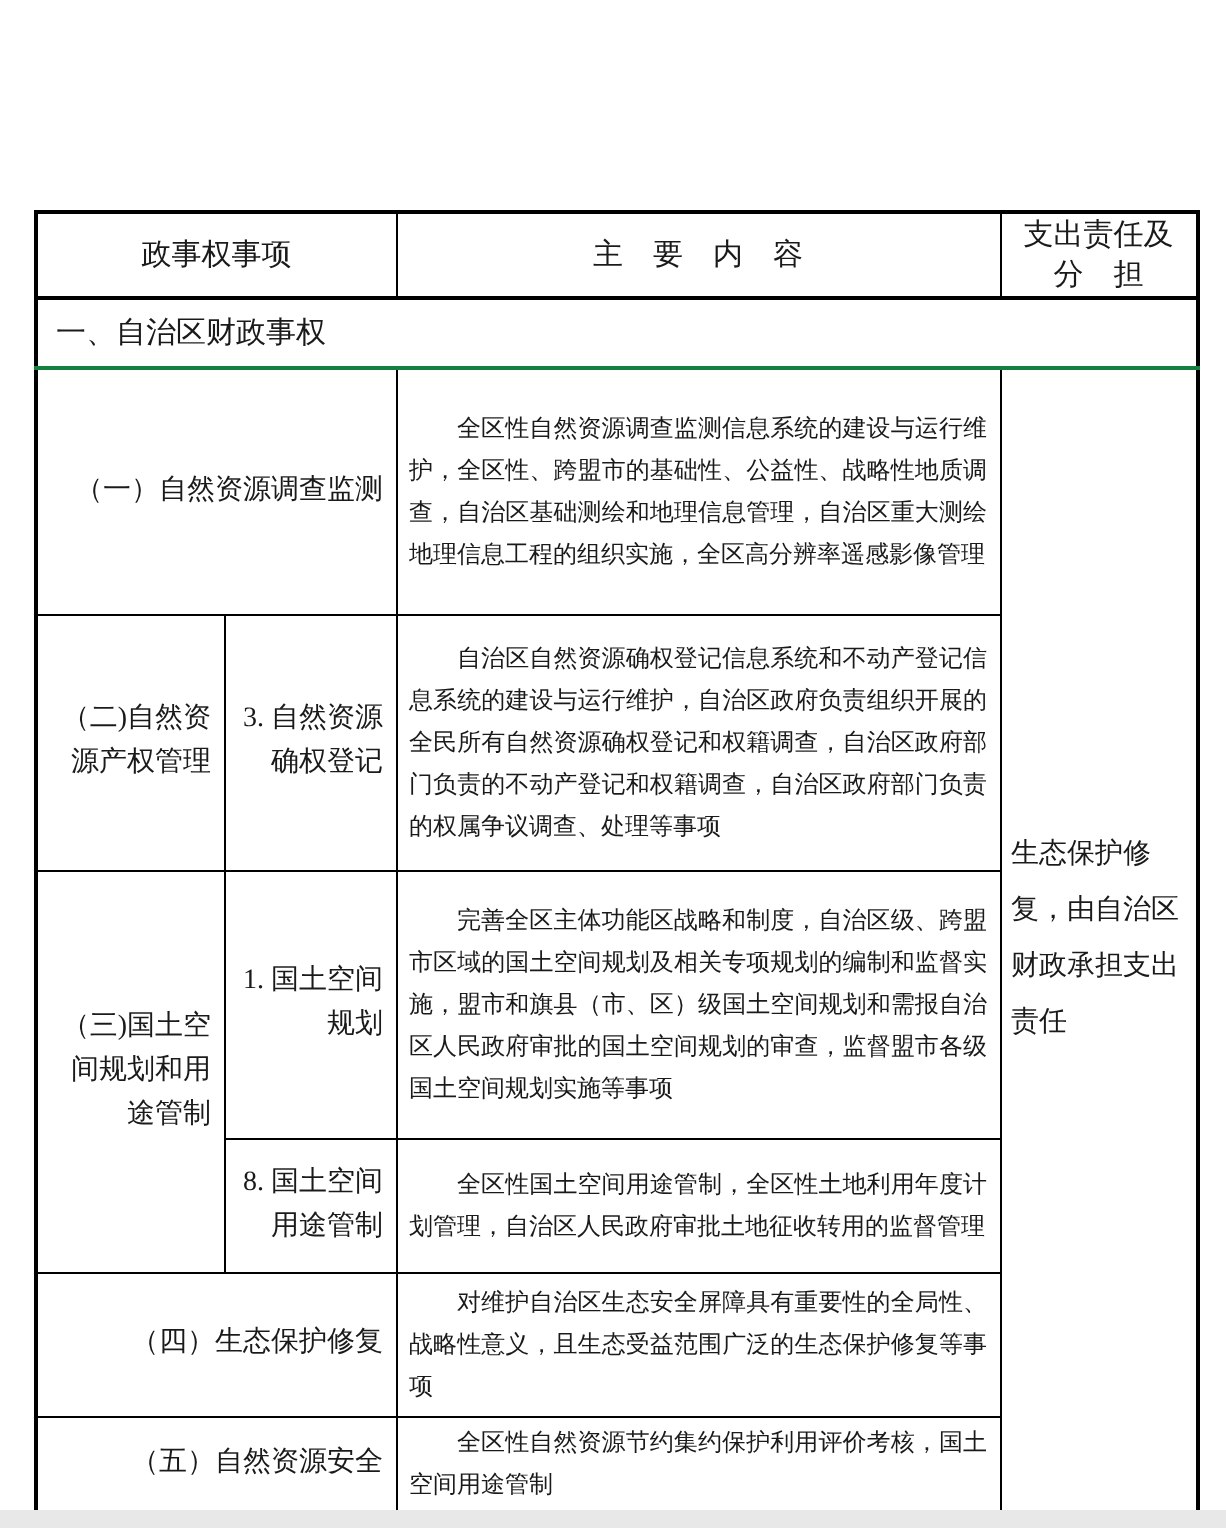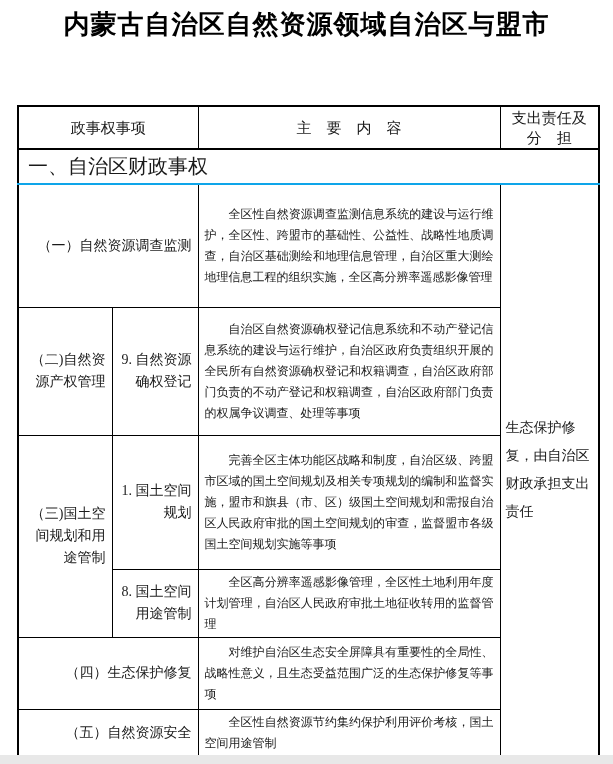--- a/index.html
+++ b/index.html
@@ -47,24 +47,24 @@
     font-size: 15px;
     text-align: center;
     vertical-align: middle;
     border-bottom: 2px solid #000;
     line-height: 20px;
     padding: 0 2px;
   }
   tr.section-row { height: 35px; }
   tr.section-row td {
     font-family: "Liberation Sans", sans-serif;
-    font-size: 20px;
+    font-size: 15px;
     padding: 0 0 0 9px;
     vertical-align: middle;
-    border-bottom: 2px solid #0ea5e9;
+    border-bottom: 2px solid #15803d;
     margin-top: 20px;
   }
   td.item, td.subitem {
     font-size: 14px;
     line-height: 22px;
     padding: 2px 6px;
     vertical-align: middle;
     text-align: right;
   }
   td.content {
@@ -99,21 +99,21 @@
     height: 9px;
     background: #e8e8e8;
   }
 </style>
 </head>
 <body>
 
 <div class="page">
 
   <h1 class="title">
-    <span>内蒙古自治区自然资源领域自治区与盟市</span><br>
+    <br>
   </h1>
 
   <table class="main">
     <colgroup>
       <col style="width:94px">
       <col style="width:86px">
       <col style="width:302px">
       <col style="width:99px">
     </colgroup>
 
@@ -136,38 +136,38 @@
       <td class="content">
         <p>全区性自然资源调查监测信息系统的建设与运行维护，全区性、跨盟市的基础性、公益性、战略性地质调查，自治区基础测绘和地理信息管理，自治区重大测绘地理信息工程的组织实施，全区高分辨率遥感影像管理</p>
       </td>
       <td rowspan="6" class="resp">
         <div>生态保护修复，由自治区财政承担支出责任</div>
       </td>
     </tr>
 
     <tr class="r2">
       <td class="item">（二)自然资源产权管理</td>
-      <td class="subitem">9. 自然资源确权登记</td>
+      <td class="subitem">3. 自然资源确权登记</td>
       <td class="content">
         <p>自治区自然资源确权登记信息系统和不动产登记信息系统的建设与运行维护，自治区政府负责组织开展的全民所有自然资源确权登记和权籍调查，自治区政府部门负责的不动产登记和权籍调查，自治区政府部门负责的权属争议调查、处理等事项</p>
       </td>
     </tr>
 
     <tr class="r3">
       <td rowspan="2" class="item">（三)国土空间规划和用途管制</td>
       <td class="subitem">1. 国土空间规划</td>
       <td class="content">
         <p>完善全区主体功能区战略和制度，自治区级、跨盟市区域的国土空间规划及相关专项规划的编制和监督实施，盟市和旗县（市、区）级国土空间规划和需报自治区人民政府审批的国土空间规划的审查，监督盟市各级国土空间规划实施等事项</p>
       </td>
     </tr>
 
     <tr class="r4">
       <td class="subitem">8. 国土空间用途管制</td>
       <td class="content">
-        <p>全区高分辨率遥感影像管理，全区性土地利用年度计划管理，自治区人民政府审批土地征收转用的监督管理</p>
+        <p>全区性国土空间用途管制，全区性土地利用年度计划管理，自治区人民政府审批土地征收转用的监督管理</p>
       </td>
     </tr>
 
     <tr class="r5">
       <td colspan="2" class="item">（四）生态保护修复</td>
       <td class="content">
         <p>对维护自治区生态安全屏障具有重要性的全局性、战略性意义，且生态受益范围广泛的生态保护修复等事项</p>
       </td>
     </tr>
 

